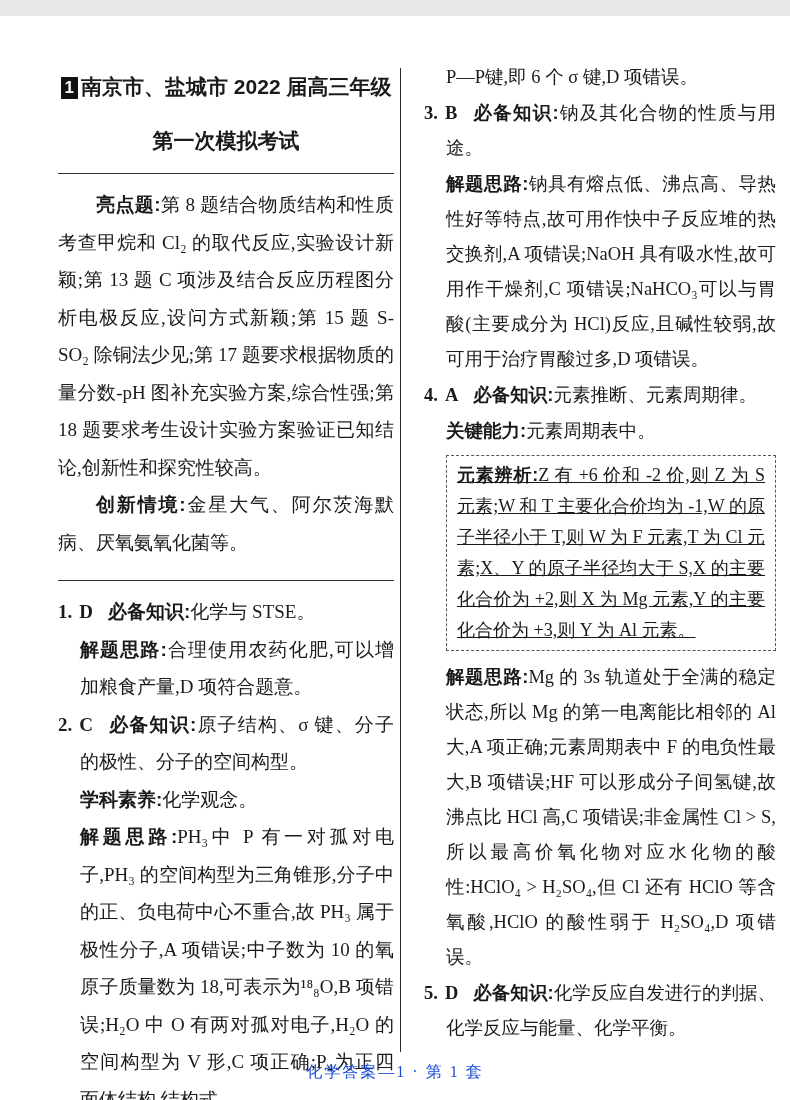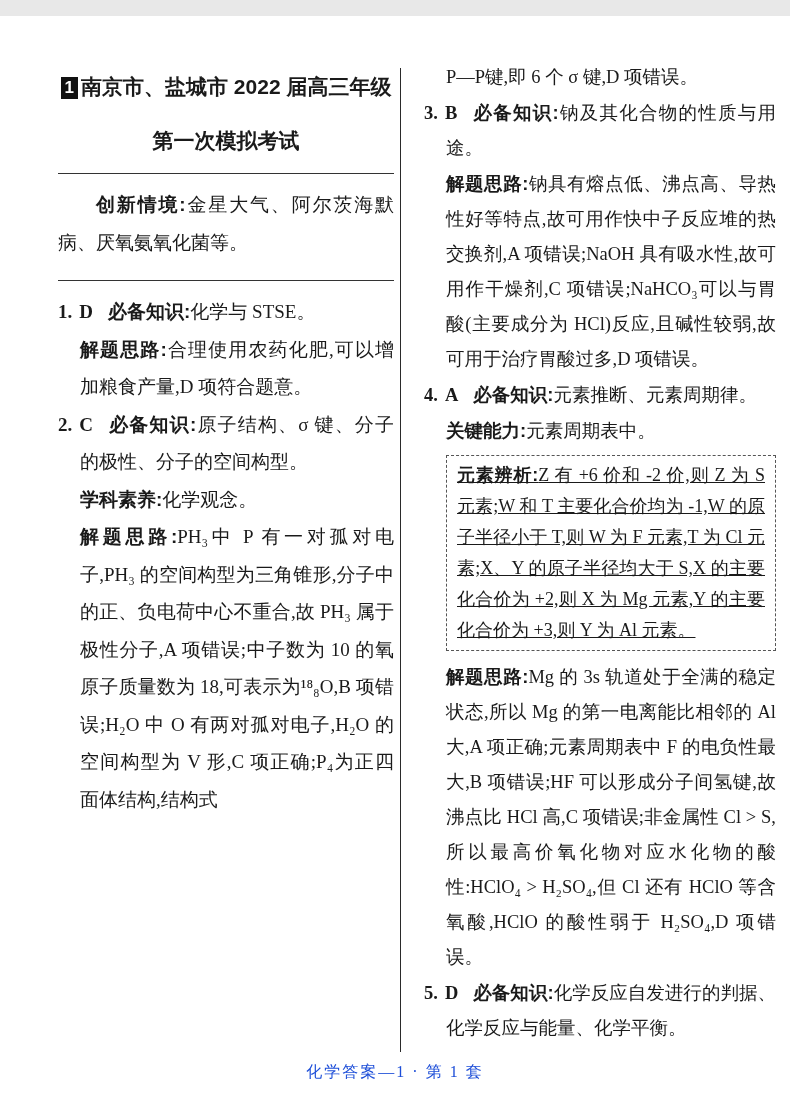--- a/index.html
+++ b/index.html
@@ -59,20 +59,21 @@
 
   <div class="divider"></div>
 
   <div class="col col-left">
 
     <h1 class="title"><span class="badge">1</span><span>南京市、盐城市 2022 届高三年级</span></h1>
     <h1 class="title title2">第一次模拟考试</h1>
 
     <hr class="rule">
 
+    <p class="para indent2"><span class="lbl">亮点题:</span><span>第 8 题结合物质结构和性质考查甲烷和 Cl₂ 的取代反应,实验设计新颖;第 13 题 C 项涉及结合反应历程图分析电极反应,设问方式新颖;第 15 题 S-SO₂ 除铜法少见;第 17 题要求根据物质的量分数-pH 图补充实验方案,综合性强;第 18 题要求考生设计实验方案验证已知结论,创新性和探究性较高。</span></p>
 
     <p class="para indent2"><span class="lbl">创新情境:</span><span>金星大气、阿尔茨海默病、厌氧氨氧化菌等。</span></p>
 
     <hr class="rule">
 
     <div class="item">
       <p class="para lead"><span class="num">1.</span><span class="ansletter">D</span><span class="lbl">必备知识:</span><span>化学与 STSE。</span></p>
       <p class="para"><span class="lbl">解题思路:</span><span>合理使用农药化肥,可以增加粮食产量,D 项符合题意。</span></p>
     </div>
 

